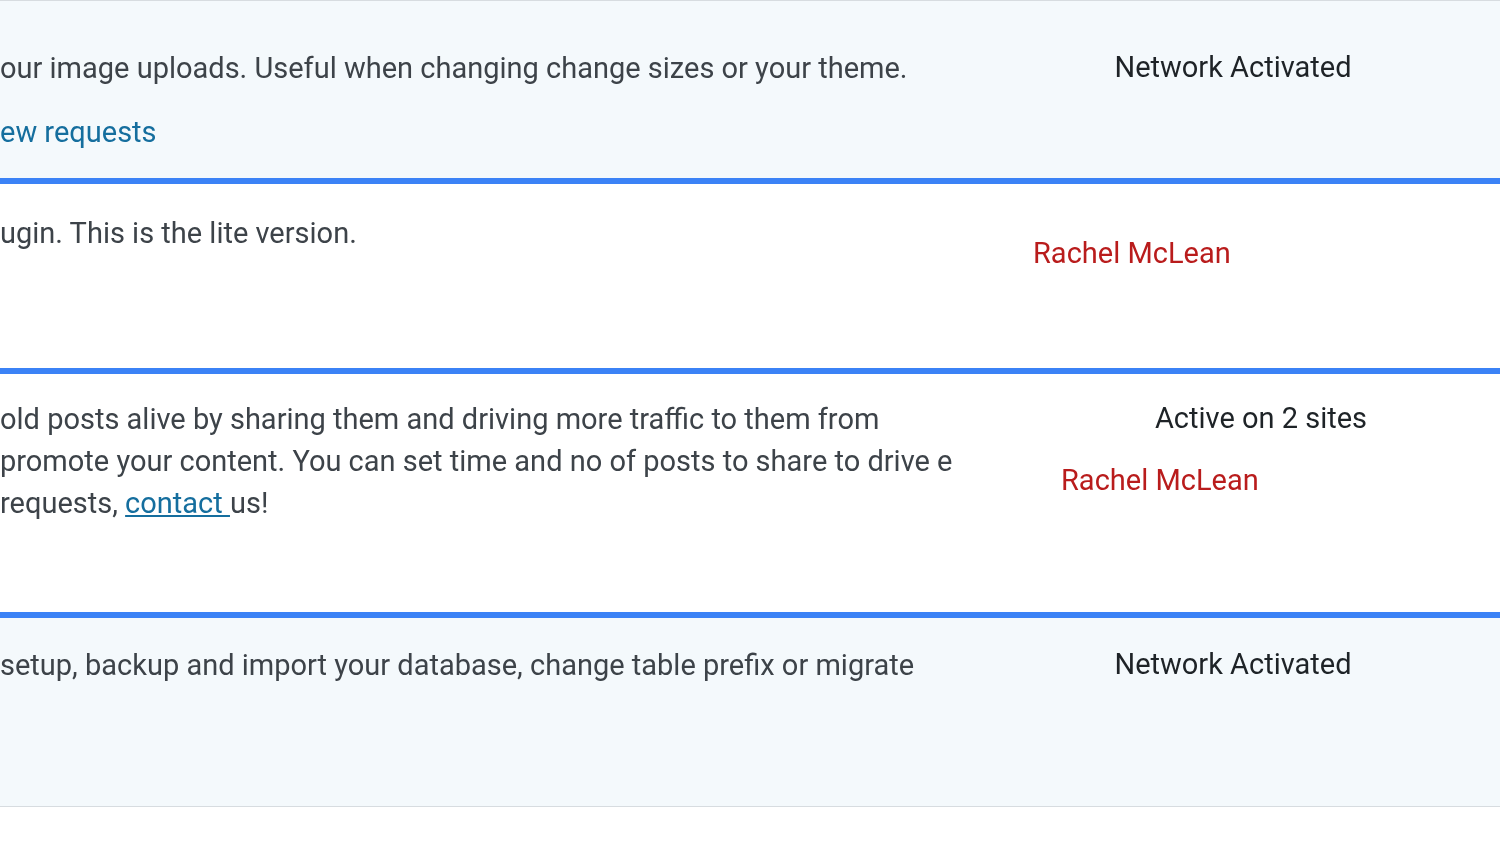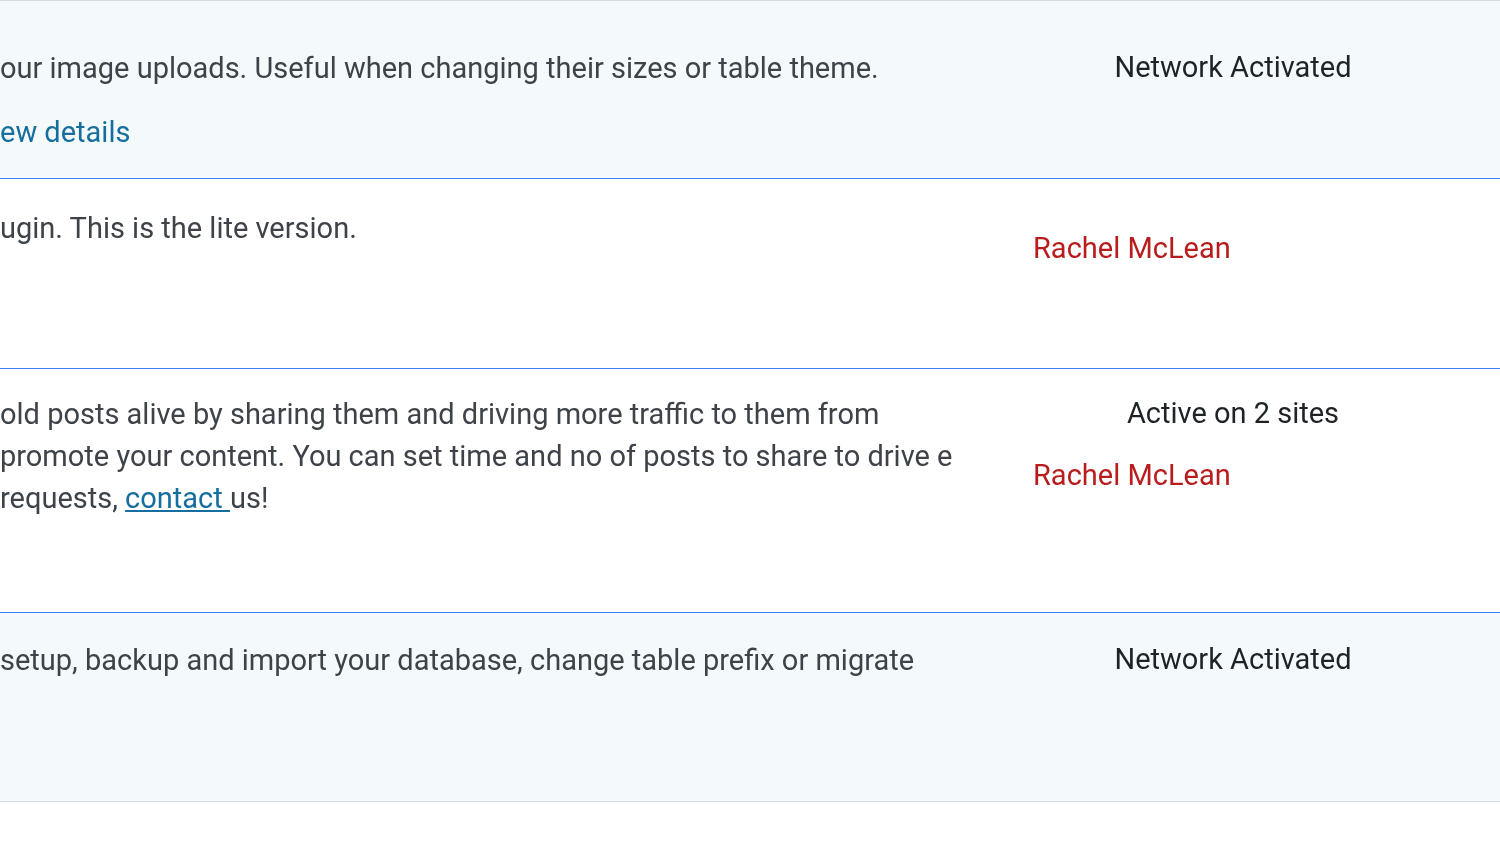--- a/index.html
+++ b/index.html
@@ -6,21 +6,21 @@
   html, body {
     width: 1500px;
     height: 868px;
     overflow: hidden;
     font-family: -apple-system, BlinkMacSystemFont, "Segoe UI", Roboto, Helvetica, Arial, sans-serif;
     background: #ffffff;
     color: #1e2327;
   }
   .row {
     display: flex;
-    border-top: 1px solid #3b82f6;
+    border-top: 6px solid #3b82f6;
     position: relative;
   }
   .row:first-child { border-top: 1px solid #d7dce0; }
   .row-active {
     background: #f4f9fc;
     border-left: none;
   }
   .desc-col {
     flex: 0 0 1033px;
     padding: 28px 40px 28px 0;
@@ -70,40 +70,40 @@
   .site-link + .site-link { margin-top: 14px; }
 
   .row1 { height: 178px; }
   .row1 .desc-col { padding-top: 46px; }
   .row1 .status-col { padding-top: 46px; }
 
   .row2 { height: 190px; }
   .row2 .desc-col { padding-top: 28px; }
   .row2 .status-col { padding-top: 28px; }
 
-  .row3 { height: 244px; }
+  .row3 { height: 244px; gap: 28px; }
   .row3 .desc-col { padding-top: 24px; }
   .row3 .status-col { padding-top: 24px; }
 
   .row4 .desc-col { padding-top: 26px; padding-bottom: 120px; }
   .row4 .status-col { padding-top: 26px; }
 
   .row-end {
     border-top: 1px solid #d7dce0;
     height: 60px;
   }
 </style>
 </head>
 <body>
 
 <div class="row row-active row1">
   <div class="desc-col">
-    <div class="desc-text">our image uploads. Useful when changing their sizes or table theme.</div>
+    <div class="desc-text">our image uploads. Useful when changing change sizes or your theme.</div>
     <div class="meta-line">
-      <a class="link">ew details</a>
+      <a class="link">ew requests</a>
     </div>
   </div>
   <div class="status-col">
     <div class="status-label">Network Activated</div>
   </div>
 </div>
 
 <div class="row row2">
   <div class="desc-col">
     <div class="desc-text">ugin. This is the lite version.</div>

